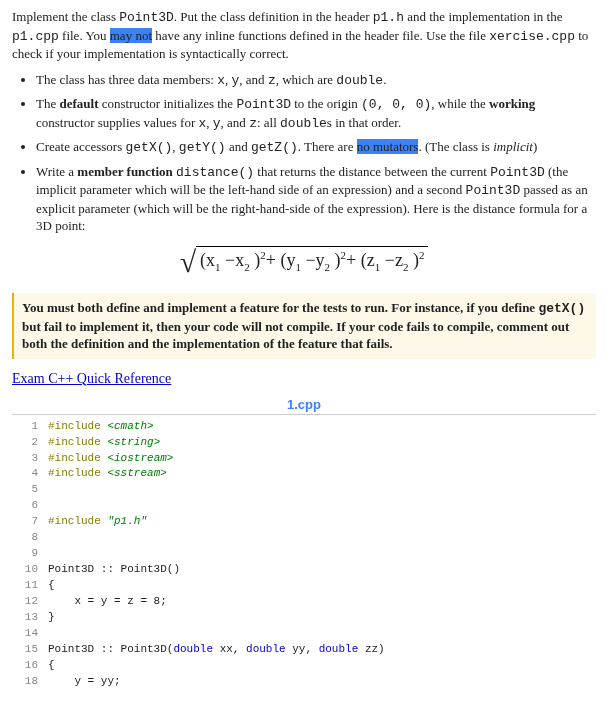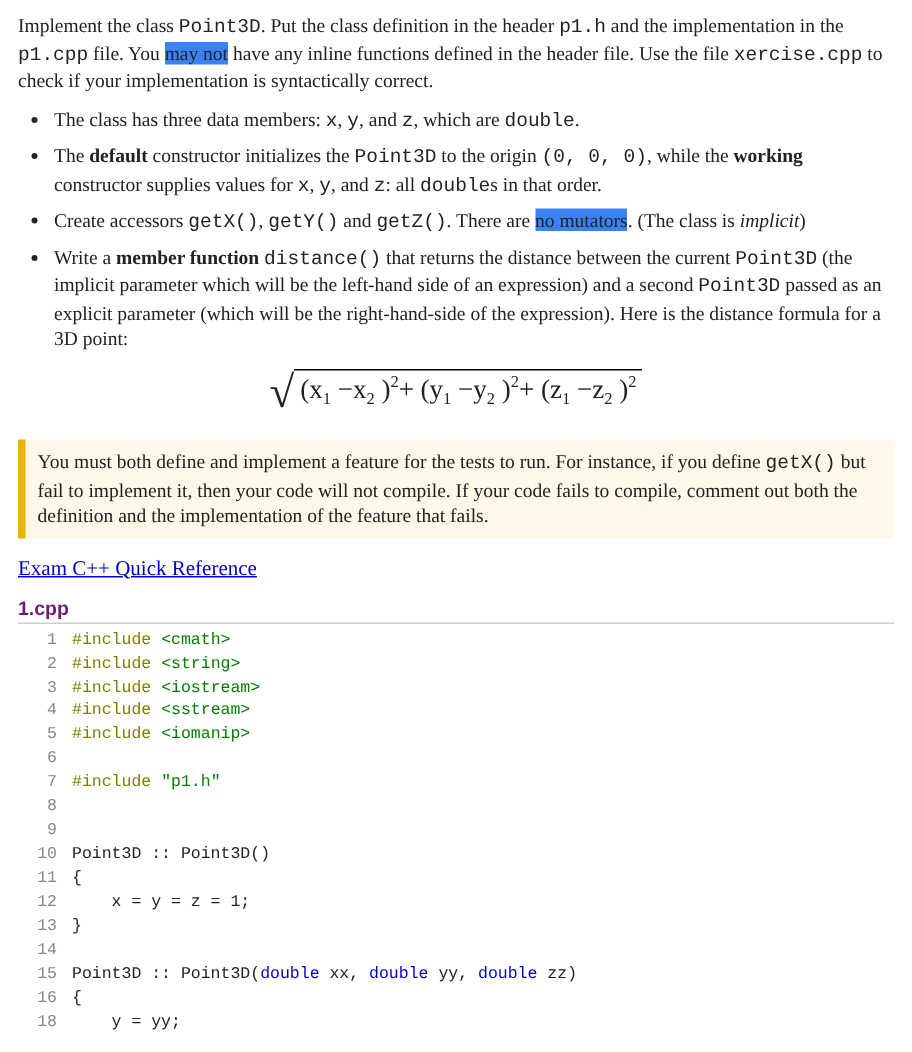--- a/index.html
+++ b/index.html
@@ -24,59 +24,61 @@
   }
   .sqrt-sym { font-size: 30px; vertical-align: -6px; }
   .overline {
     border-top: 1.2px solid #000;
     padding: 2px 4px 0 4px;
     display: inline-block;
   }
   .sub { font-size: 11px; vertical-align: sub; }
   .sup { font-size: 11px; vertical-align: super; }
   .note-box {
-    border-left: 5px solid #eab308;
+    border-left: 2px solid #eab308;
     background: #fdf8e8;
     padding: 6px 8px;
     margin: 6px 0 12px 0;
     line-height: 1.35;
+    font-weight: bold;
   }
   a.ref {
     color: #0000cc;
     text-decoration: underline;
     font-family: Georgia, serif;
     font-size: 14px;
   }
   .filename {
-    color: #701a75;
+    color: #3b82f6;
     font-family: Arial, sans-serif;
     font-size: 13px;
     font-weight: bold;
     margin: 10px 0 2px 0;
+    text-align: center;
   }
   .code-block {
     font-family: Consolas, "Courier New", monospace;
     font-size: 11px;
     line-height: 1.45;
     background: #fff;
     border-top: 1px solid #ccc;
     padding-top: 4px;
   }
   .code-line { display: flex; }
   .code-line .ln {
     width: 26px;
     text-align: right;
     color: #888;
     padding-right: 10px;
     user-select: none;
     flex-shrink: 0;
   }
   .code-line .txt { white-space: pre; }
   .c-pp  { color: #808000; }
-  .c-inc { color: #008000; }
+  .c-inc { color: #008000; font-style: italic; }
   .c-kw  { color: #0000cc; }
   .c-cmt { color: #008080; }
 </style>
 </head>
 <body>
 
 <div class="intro">
   <span>Implement the class </span><span class="mono">Point3D</span><span>. Put the class definition in the header </span><span class="mono">p1.h</span><span> and the implementation in the </span><span class="mono">p1.cpp</span><span> file. You </span><span class="hl-yellow">may not</span><span> have any inline functions defined in the header file. Use the file </span><span class="mono">xercise.cpp</span><span> to check if your implementation is syntactically correct.</span>
 </div>
 
@@ -123,21 +125,20 @@
     <div class="code-line">
       <span class="ln">3</span>
       <span class="txt"><span class="c-pp">#include</span> <span class="c-inc">&lt;iostream&gt;</span></span>
     </div>
     <div class="code-line">
       <span class="ln">4</span>
       <span class="txt"><span class="c-pp">#include</span> <span class="c-inc">&lt;sstream&gt;</span></span>
     </div>
     <div class="code-line">
       <span class="ln">5</span>
-      <span class="txt"><span class="c-pp">#include</span> <span class="c-inc">&lt;iomanip&gt;</span></span>
     </div>
     <div class="code-line">
       <span class="ln">6</span>
     </div>
     <div class="code-line">
       <span class="ln">7</span>
       <span class="txt"><span class="c-pp">#include</span> <span class="c-inc">"p1.h"</span></span>
     </div>
     <div class="code-line">
       <span class="ln">8</span>
@@ -149,21 +150,21 @@
     <div class="code-line">
       <span class="ln">10</span>
       <span class="txt">Point3D :: Point3D()</span>
     </div>
     <div class="code-line">
       <span class="ln">11</span>
       <span class="txt">{</span>
     </div>
     <div class="code-line">
       <span class="ln">12</span>
-      <span class="txt">    x = y = z = 1;</span>
+      <span class="txt">    x = y = z = 8;</span>
     </div>
     <div class="code-line">
       <span class="ln">13</span>
       <span class="txt">}</span>
     </div>
     <div class="code-line">
       <span class="ln">14</span>
       <span class="txt"></span>
     </div>
     <div class="code-line">

